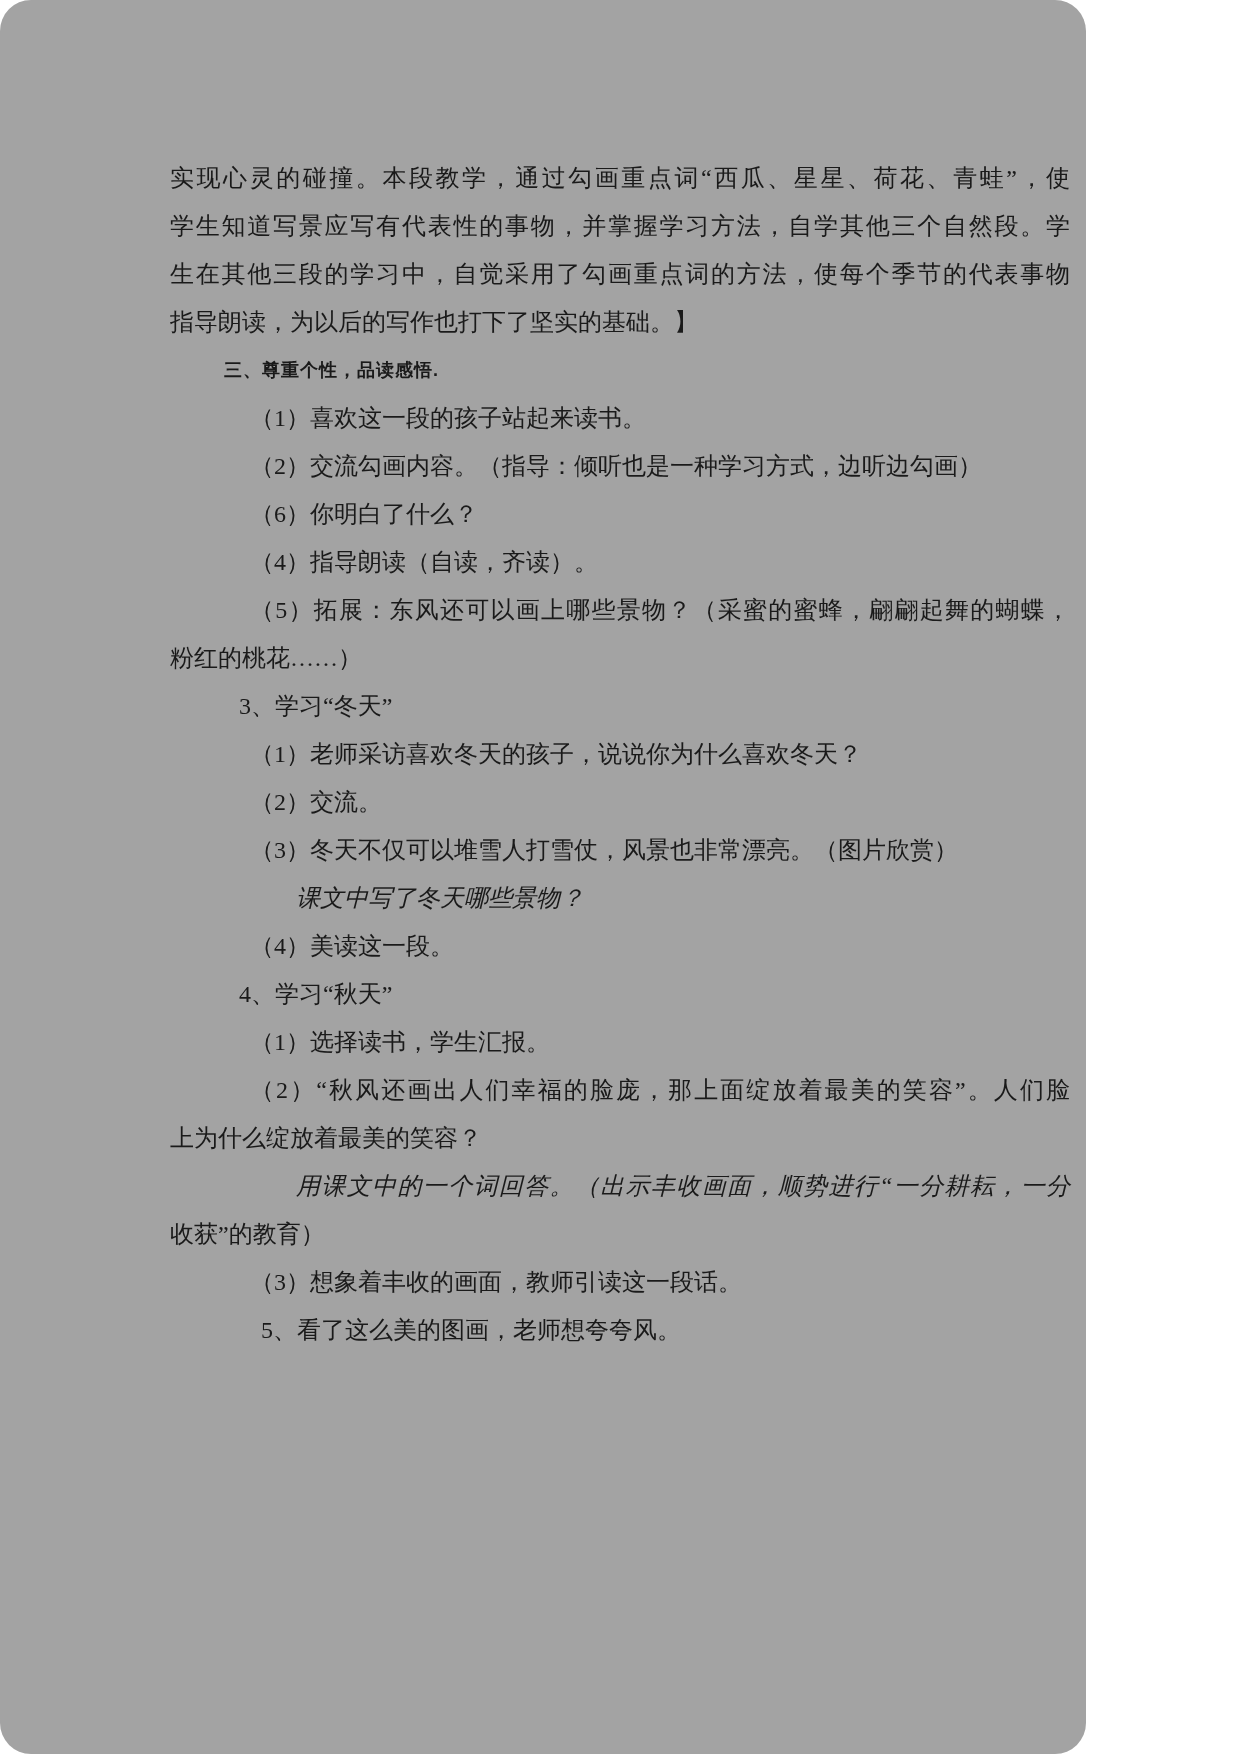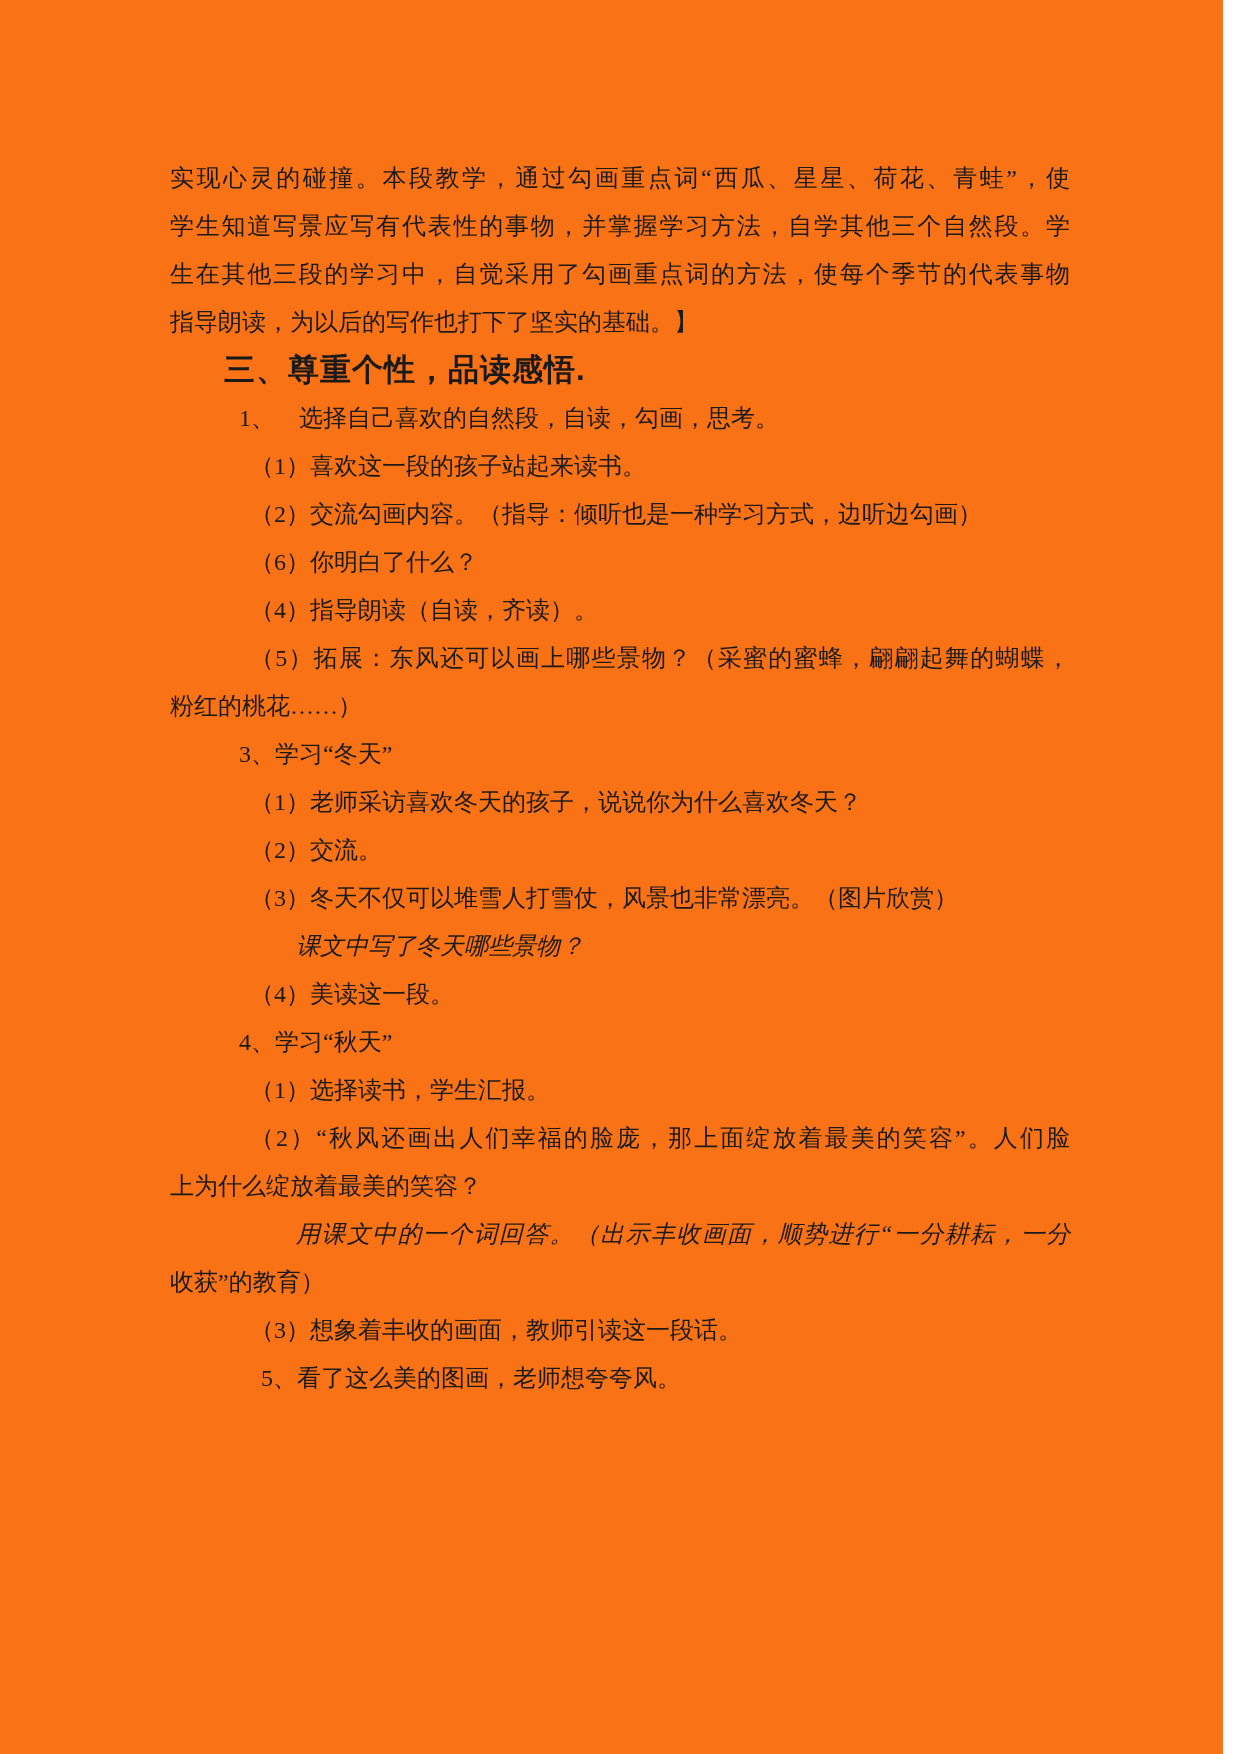--- a/index.html
+++ b/index.html
@@ -2,24 +2,25 @@
 <html><head>
 <meta charset="utf-8">
 <style>
   html, body {
     margin: 0;
     padding: 0;
     background: #ffffff;
   }
   .page {
     position: relative;
-    width: 1223px;
+    width: 1086px;
     height: 1754px;
-    background: #f97316;
+    background: #a3a3a3;
     overflow: hidden;
+    border-radius: 31px;
   }
   .doc {
     position: absolute;
     left: 170px;
     top: 154px;
     width: 900px;
     font-family: "Liberation Serif", "DejaVu Serif", serif;
     font-size: 24px;
     line-height: 48px;
     color: #1a1a1a;
@@ -31,39 +32,38 @@
   .just {
     text-align: justify;
     text-align-last: justify;
     text-justify: inter-character;
   }
   .t-body  { padding-left: 0; }
   .t-heading {
     padding-left: 54px;
     font-weight: bold;
     font-family: "Liberation Sans", "DejaVu Sans", sans-serif;
-    font-size: 31px;
+    font-size: 18px;
     letter-spacing: 1px;
   }
   .t-num   { padding-left: 69px; }
   .t-num5  { padding-left: 91px; }
   .t-sub   { padding-left: 80px; }
   .t-note  { padding-left: 126px; font-style: italic; }
 </style>
 </head>
 <body>
 
 <div class="page">
   <div class="doc" style="color: rgb(26, 26, 26);">
       <div class="line t-body just">实现心灵的碰撞。本段教学，通过勾画重点词“西瓜、星星、荷花、青蛙”，使</div>
       <div class="line t-body just">学生知道写景应写有代表性的事物，并掌握学习方法，自学其他三个自然段。学</div>
       <div class="line t-body just">生在其他三段的学习中，自觉采用了勾画重点词的方法，使每个季节的代表事物</div>
       <div class="line t-body">指导朗读，为以后的写作也打下了坚实的基础。】</div>
       <div class="line t-heading">三、尊重个性，品读感悟.</div>
-      <div class="line t-num">1、　选择自己喜欢的自然段，自读，勾画，思考。</div>
       <div class="line t-sub">（1）喜欢这一段的孩子站起来读书。</div>
       <div class="line t-sub">（2）交流勾画内容。（指导：倾听也是一种学习方式，边听边勾画）</div>
       <div class="line t-sub">（6）你明白了什么？</div>
       <div class="line t-sub">（4）指导朗读（自读，齐读）。</div>
       <div class="line t-sub just">（5）拓展：东风还可以画上哪些景物？（采蜜的蜜蜂，翩翩起舞的蝴蝶，</div>
       <div class="line t-body">粉红的桃花……）</div>
       <div class="line t-num">3、学习“冬天”</div>
       <div class="line t-sub">（1）老师采访喜欢冬天的孩子，说说你为什么喜欢冬天？</div>
       <div class="line t-sub">（2）交流。</div>
       <div class="line t-sub">（3）冬天不仅可以堆雪人打雪仗，风景也非常漂亮。（图片欣赏）</div>

